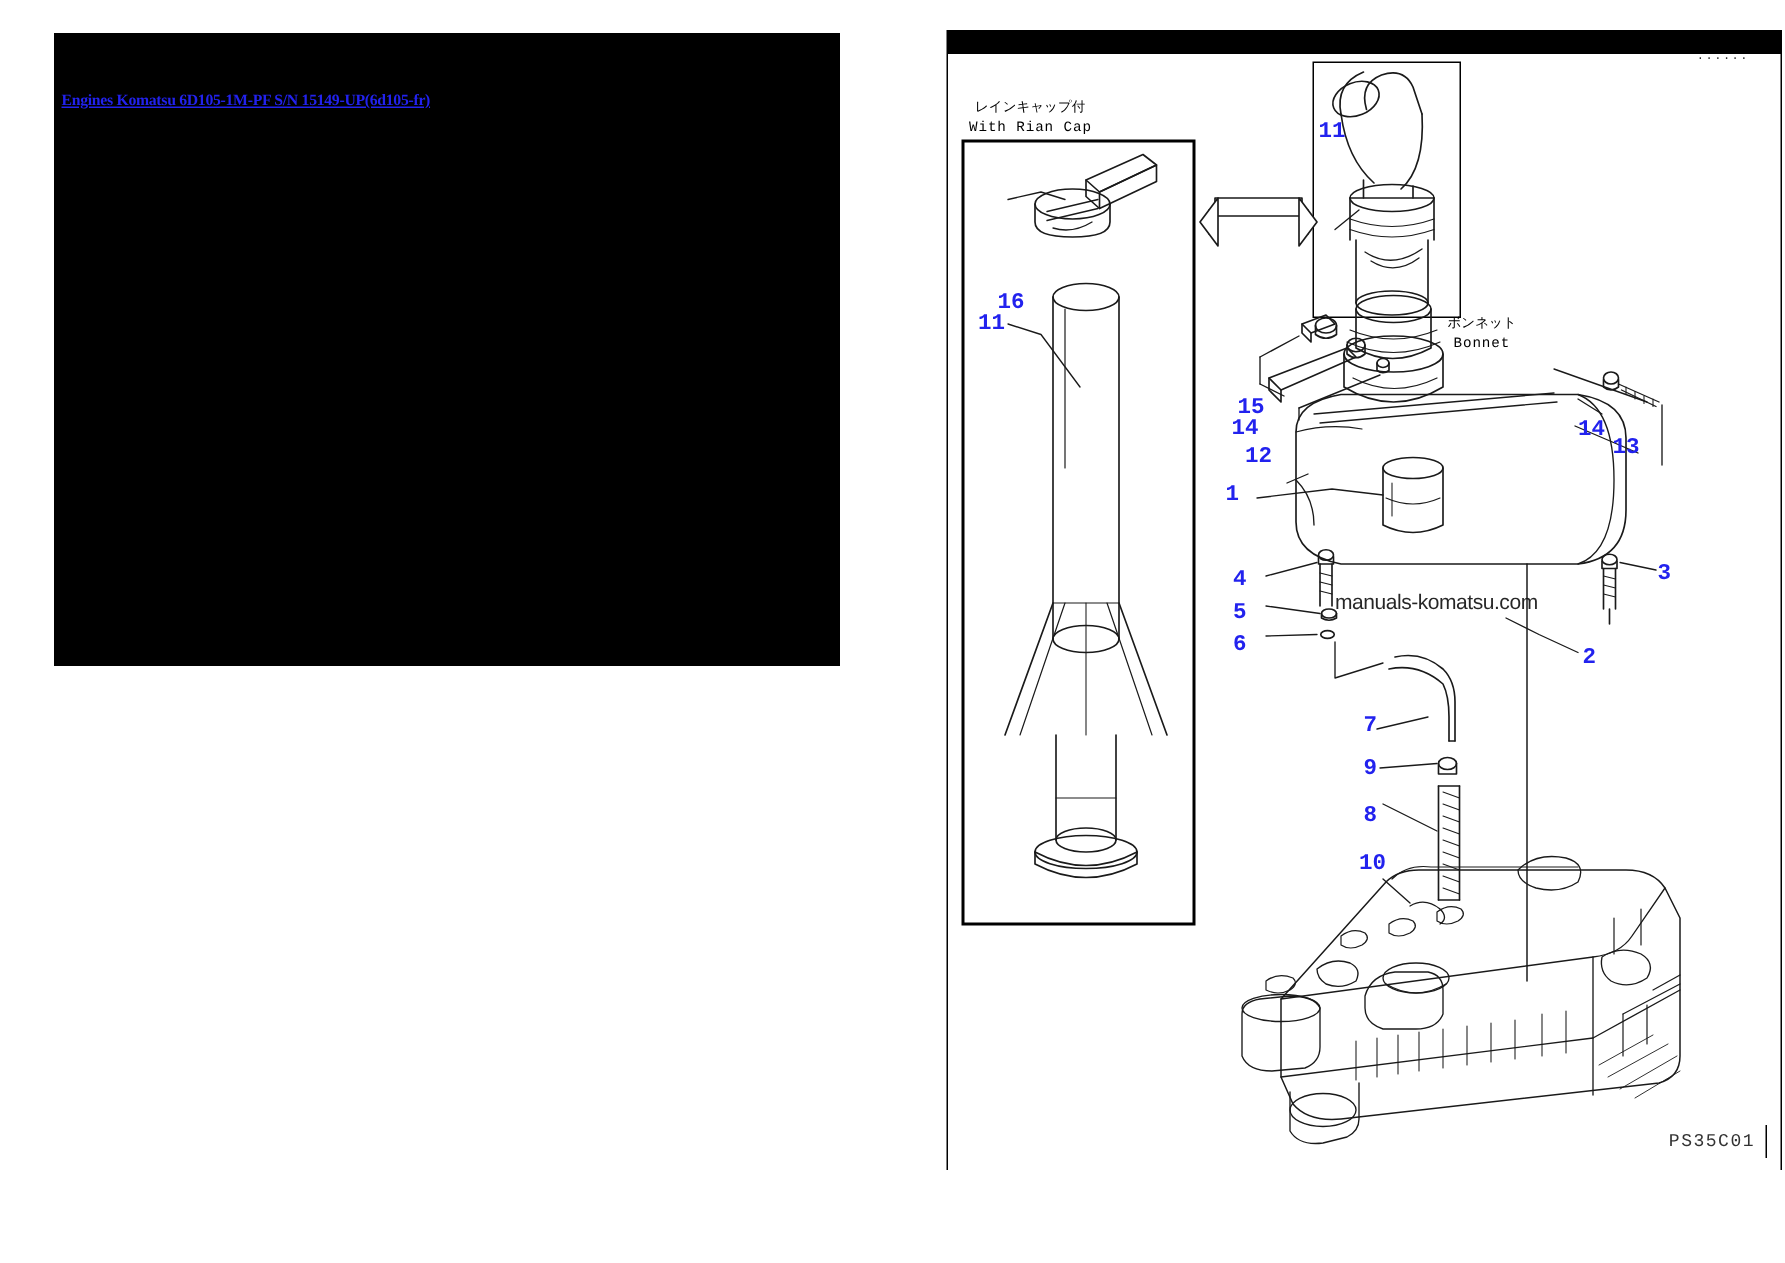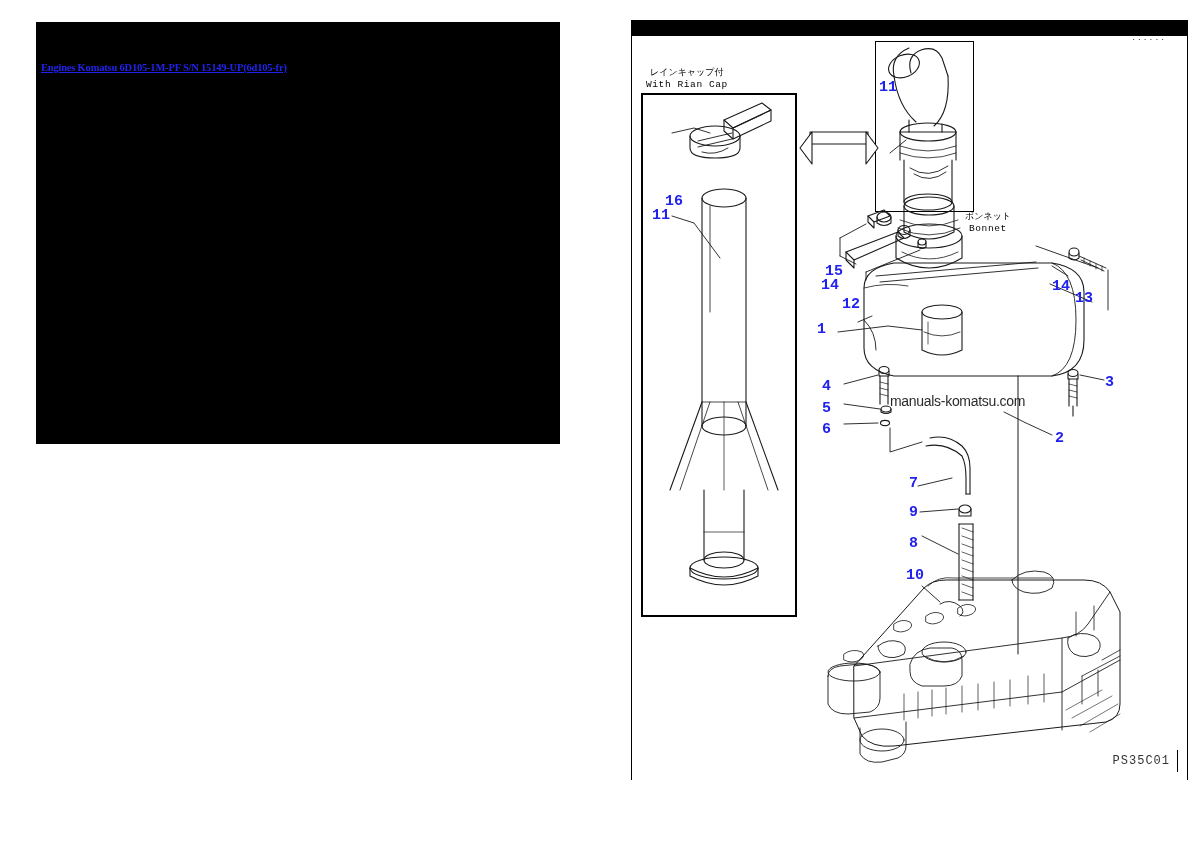--- a/index.html
+++ b/index.html
@@ -442,21 +442,21 @@
         </g>
 
       </g>
     </svg>
 
     <div class="callout" style="left:33px;  top:142px;margin-top:32px;">16</div>
     <div class="callout" style="left:20px;  top:188px;">11</div>
     <div class="callout" style="left:247px; top:60px;">11</div>
     <div class="callout" style="left:167px; top:244px;margin-left:26px;">15</div>
     <div class="callout" style="left:189px; top:258px;">14</div>
-    <div class="callout" style="left:198px; top:277px;margin-left:12px;">12</div>
+    <div class="callout" style="left:198px; top:277px;">12</div>
     <div class="callout" style="left:185px; top:302px;">1</div>
     <div class="callout" style="left:420px; top:259px;">14</div>
     <div class="callout" style="left:443px; top:271px;">13</div>
     <div class="callout" style="left:190px; top:359px;">4</div>
     <div class="callout" style="left:190px; top:381px;">5</div>
     <div class="callout" style="left:190px; top:402px;">6</div>
     <div class="callout" style="left:473px; top:355px;">3</div>
     <div class="callout" style="left:423px; top:411px;">2</div>
     <div class="callout" style="left:277px; top:456px;">7</div>
     <div class="callout" style="left:277px; top:485px;">9</div>

